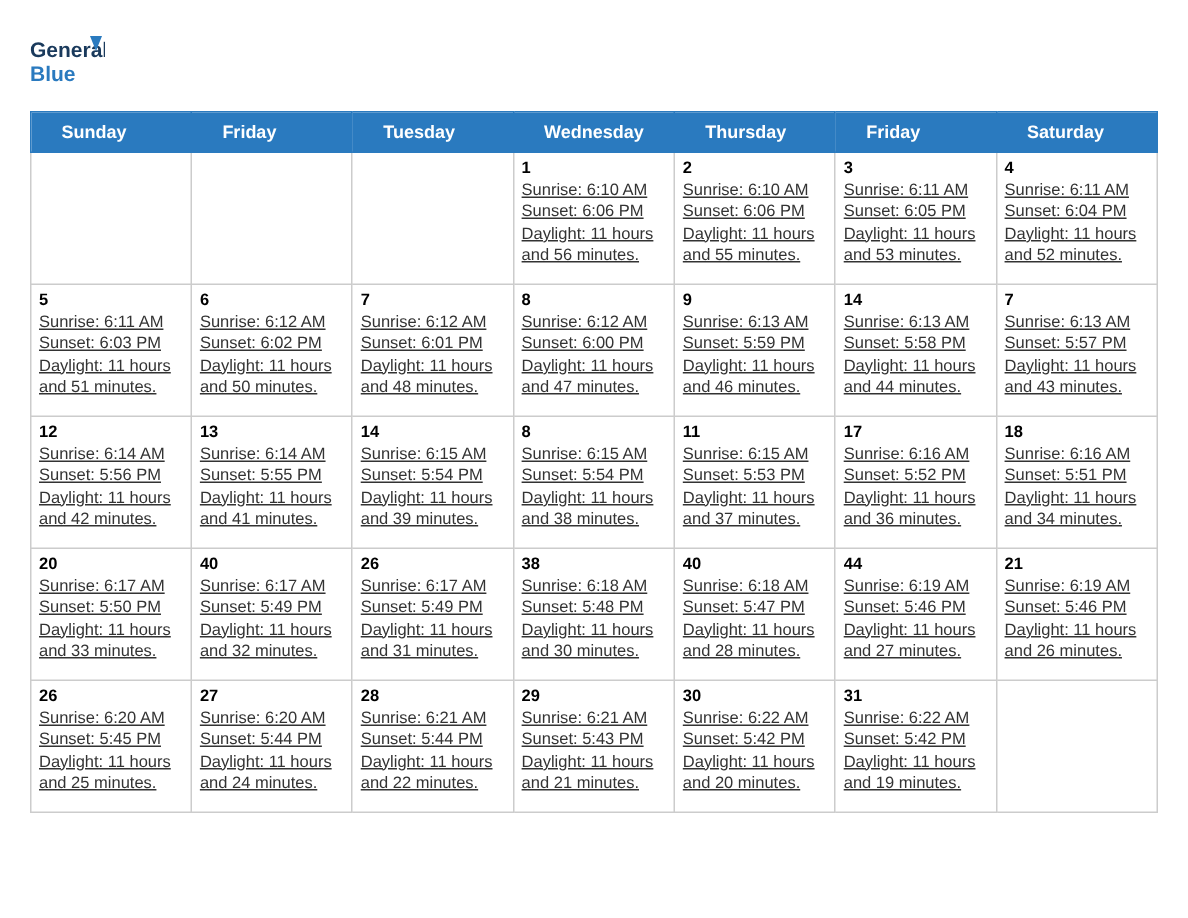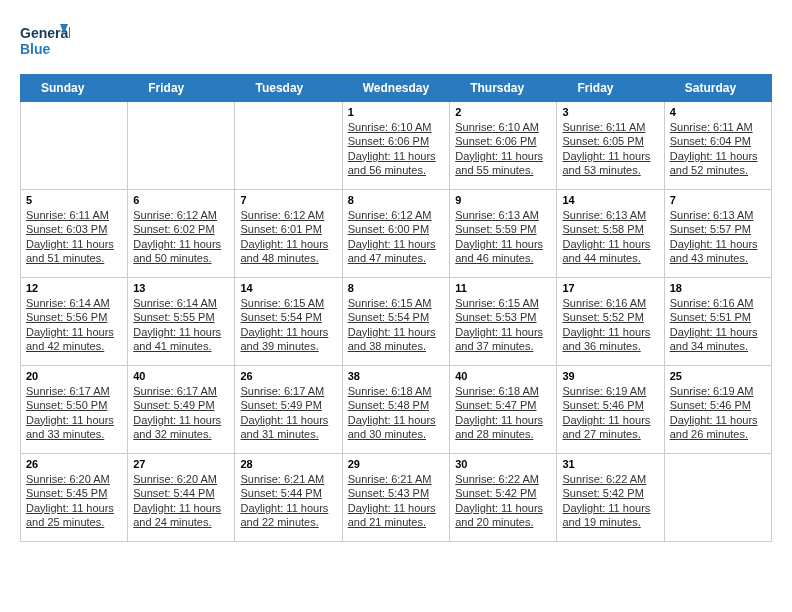--- a/index.html
+++ b/index.html
@@ -199,25 +199,25 @@
         </td>
         <td>
           <span class="day-num">38</span>
           <div class="cell-info">Sunrise: 6:18 AM<br>Sunset: 5:48 PM<br>Daylight: 11 hours<br>and 30 minutes.</div>
         </td>
         <td>
           <span class="day-num">40</span>
           <div class="cell-info">Sunrise: 6:18 AM<br>Sunset: 5:47 PM<br>Daylight: 11 hours<br>and 28 minutes.</div>
         </td>
         <td>
-          <span class="day-num">39</span>
+          <span class="day-num">44</span>
           <div class="cell-info">Sunrise: 6:19 AM<br>Sunset: 5:46 PM<br>Daylight: 11 hours<br>and 27 minutes.</div>
         </td>
         <td>
-          <span class="day-num">25</span>
+          <span class="day-num">21</span>
           <div class="cell-info">Sunrise: 6:19 AM<br>Sunset: 5:46 PM<br>Daylight: 11 hours<br>and 26 minutes.</div>
         </td>
       </tr>
       <tr class="week-row">
         <td>
           <span class="day-num">26</span>
           <div class="cell-info">Sunrise: 6:20 AM<br>Sunset: 5:45 PM<br>Daylight: 11 hours<br>and 25 minutes.</div>
         </td>
         <td>
           <span class="day-num">27</span>

